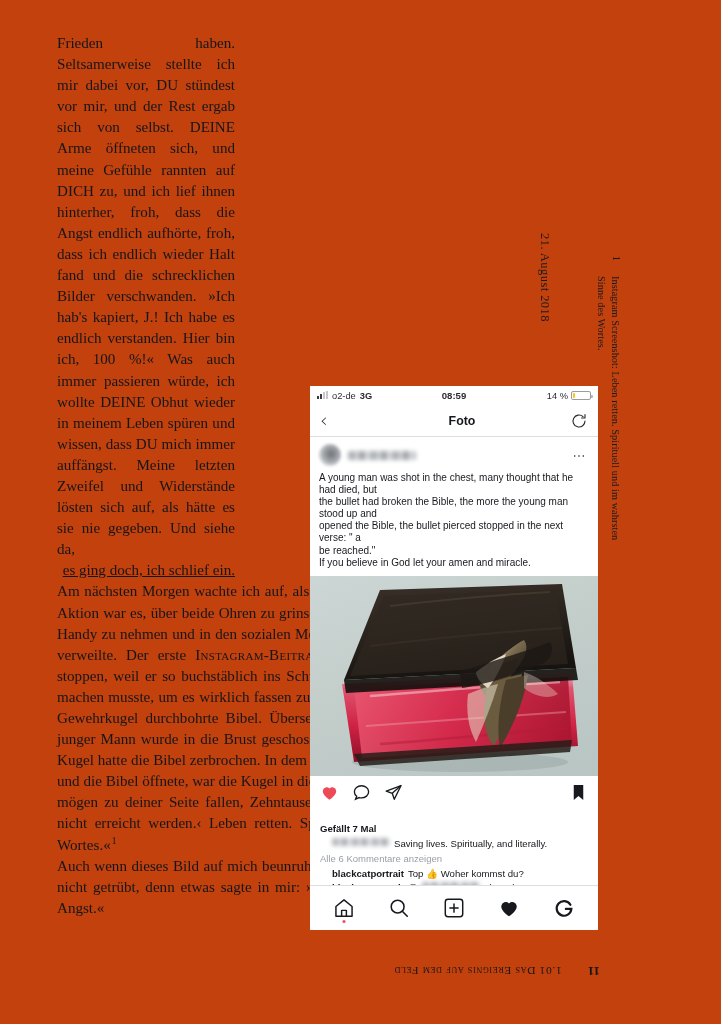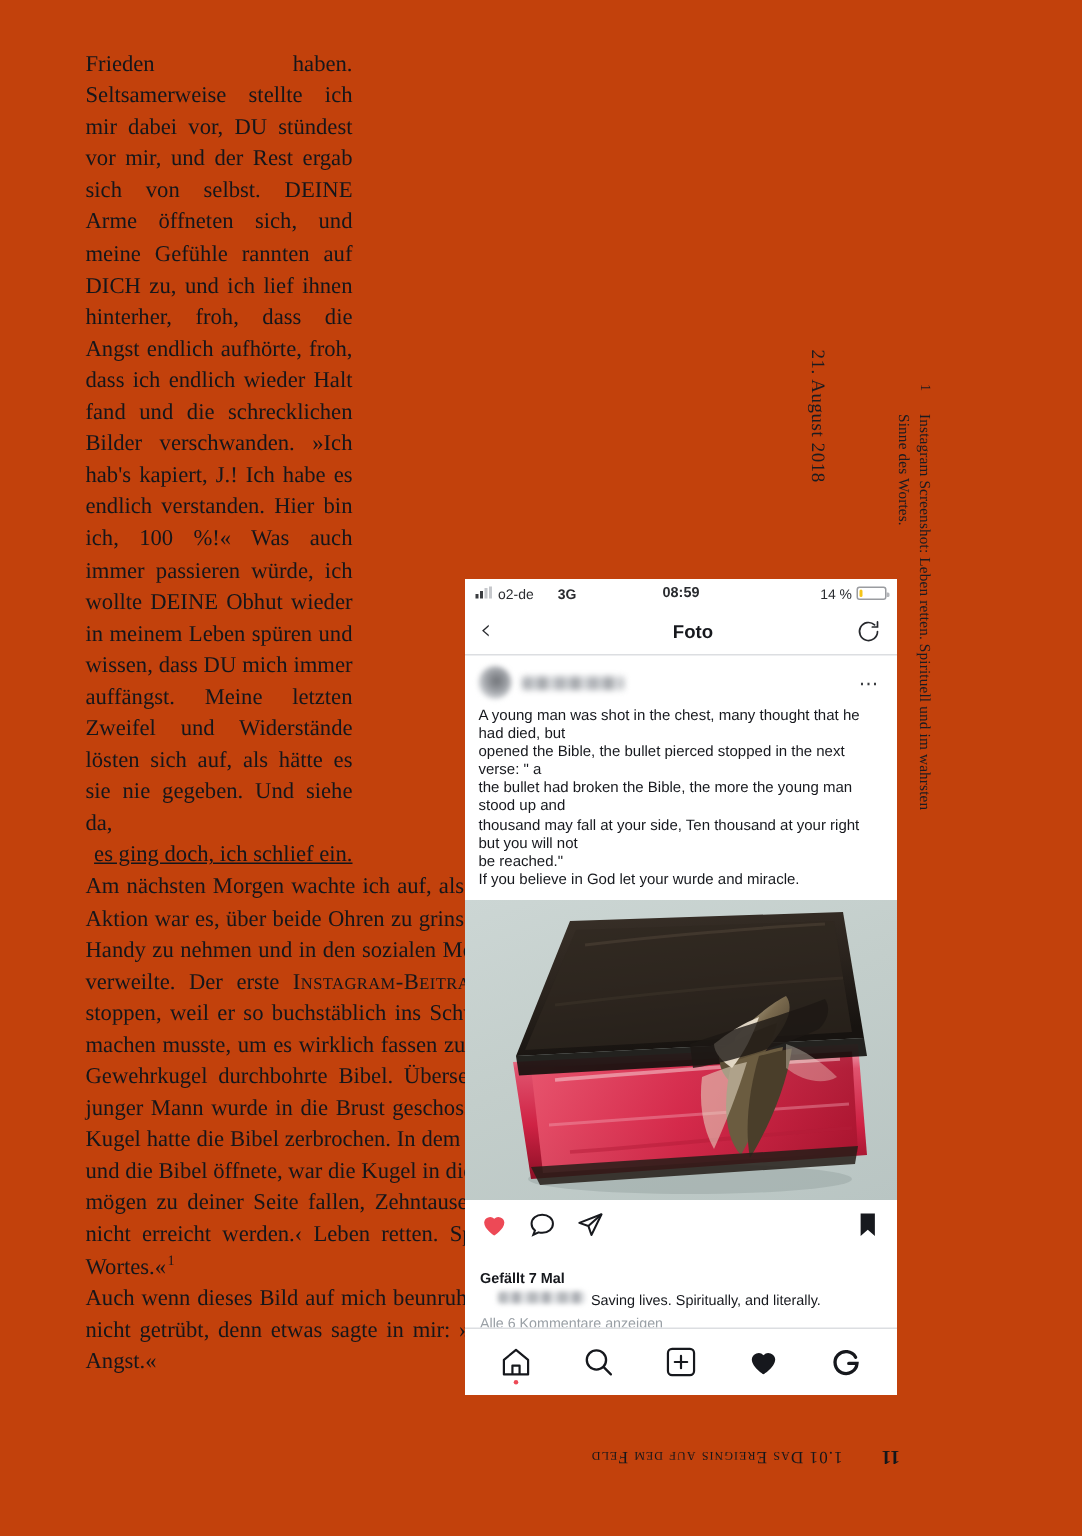--- a/index.html
+++ b/index.html
@@ -148,21 +148,21 @@
   .sb-left { display: flex; gap: 4px; flex: 1; }
   .sb-center { flex: 0 0 auto; font-size: 9.6px; }
   .sb-right { flex: 1; display: flex; align-items: center; justify-content: flex-end; gap: 3px; }
   .signal { display: flex; align-items: flex-end; gap: 1px; height: 8px; }
   .signal i { display: block; width: 2px; background: #3a3c40; }
   .signal i:nth-child(1) { height: 3px; }
   .signal i:nth-child(2) { height: 5px; }
   .signal i:nth-child(3) { height: 7px; background: #c6c8cc; }
   .signal i:nth-child(4) { height: 8px; background: #c6c8cc; }
   .carrier { font-weight: normal; font-size: 9.3px; }
-  .net { font-weight: bold; font-size: 9.3px; margin-left: 12px; }
+  .net { font-weight: bold; font-size: 9.3px; margin-left: 0; }
   .battpct { font-weight: normal; font-size: 9.3px; }
   .batt {
     width: 20px; height: 9px;
     border: 1px solid #9a9ca0;
     border-radius: 2px;
     position: relative;
     padding: 1px;
     box-sizing: border-box;
   }
   .batt::after {
@@ -398,25 +398,24 @@
     </div>
 
     <div class="post-head">
       <span class="avatar"></span>
       <span class="uname-blur"></span>
       <span class="post-more">⋯</span>
     </div>
 
     <div class="caption">
       <p>A young man was shot in the chest, many thought that he had died, but</p>
+      <p>the bullet had broken the Bible, the more the young man stood up and</p>
       <p>opened the Bible, the bullet pierced stopped in the next verse: " a</p>
-      <p>the bullet had broken the Bible, the more the young man stood up and</p>
-      <p>thousand may fall at your side, Ten thousand at your right but you will not</p>
       <p>be reached."</p>
-      <p>If you believe in God let your wurde and miracle.</p>
+      <p>If you believe in God let your amen and miracle.</p>
     </div>
 
     <div class="photo">
       <div class="bg"></div>
       <svg class="bible" viewBox="0 0 288 200" preserveAspectRatio="none">
         <defs>
           <linearGradient id="cover" x1="0" y1="0" x2="0.3" y2="1">
             <stop offset="0%" stop-color="#3a3129"></stop>
             <stop offset="55%" stop-color="#2a231d"></stop>
             <stop offset="100%" stop-color="#171310"></stop>

